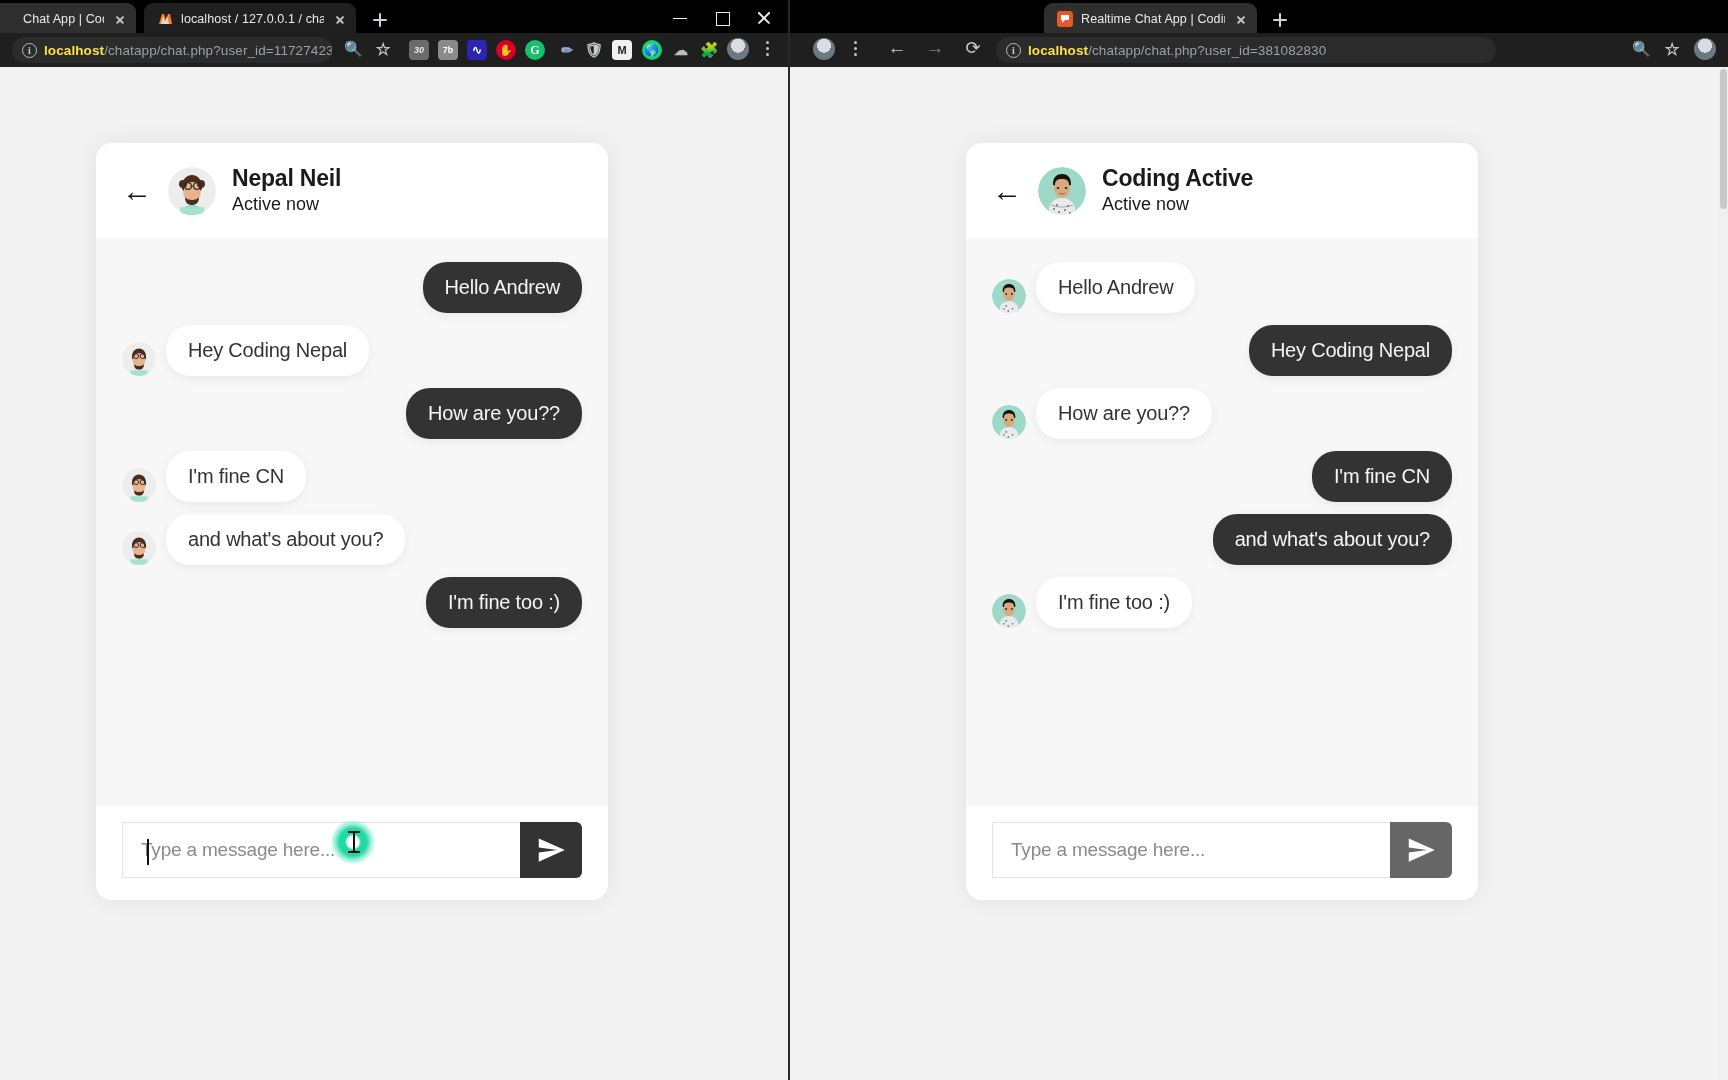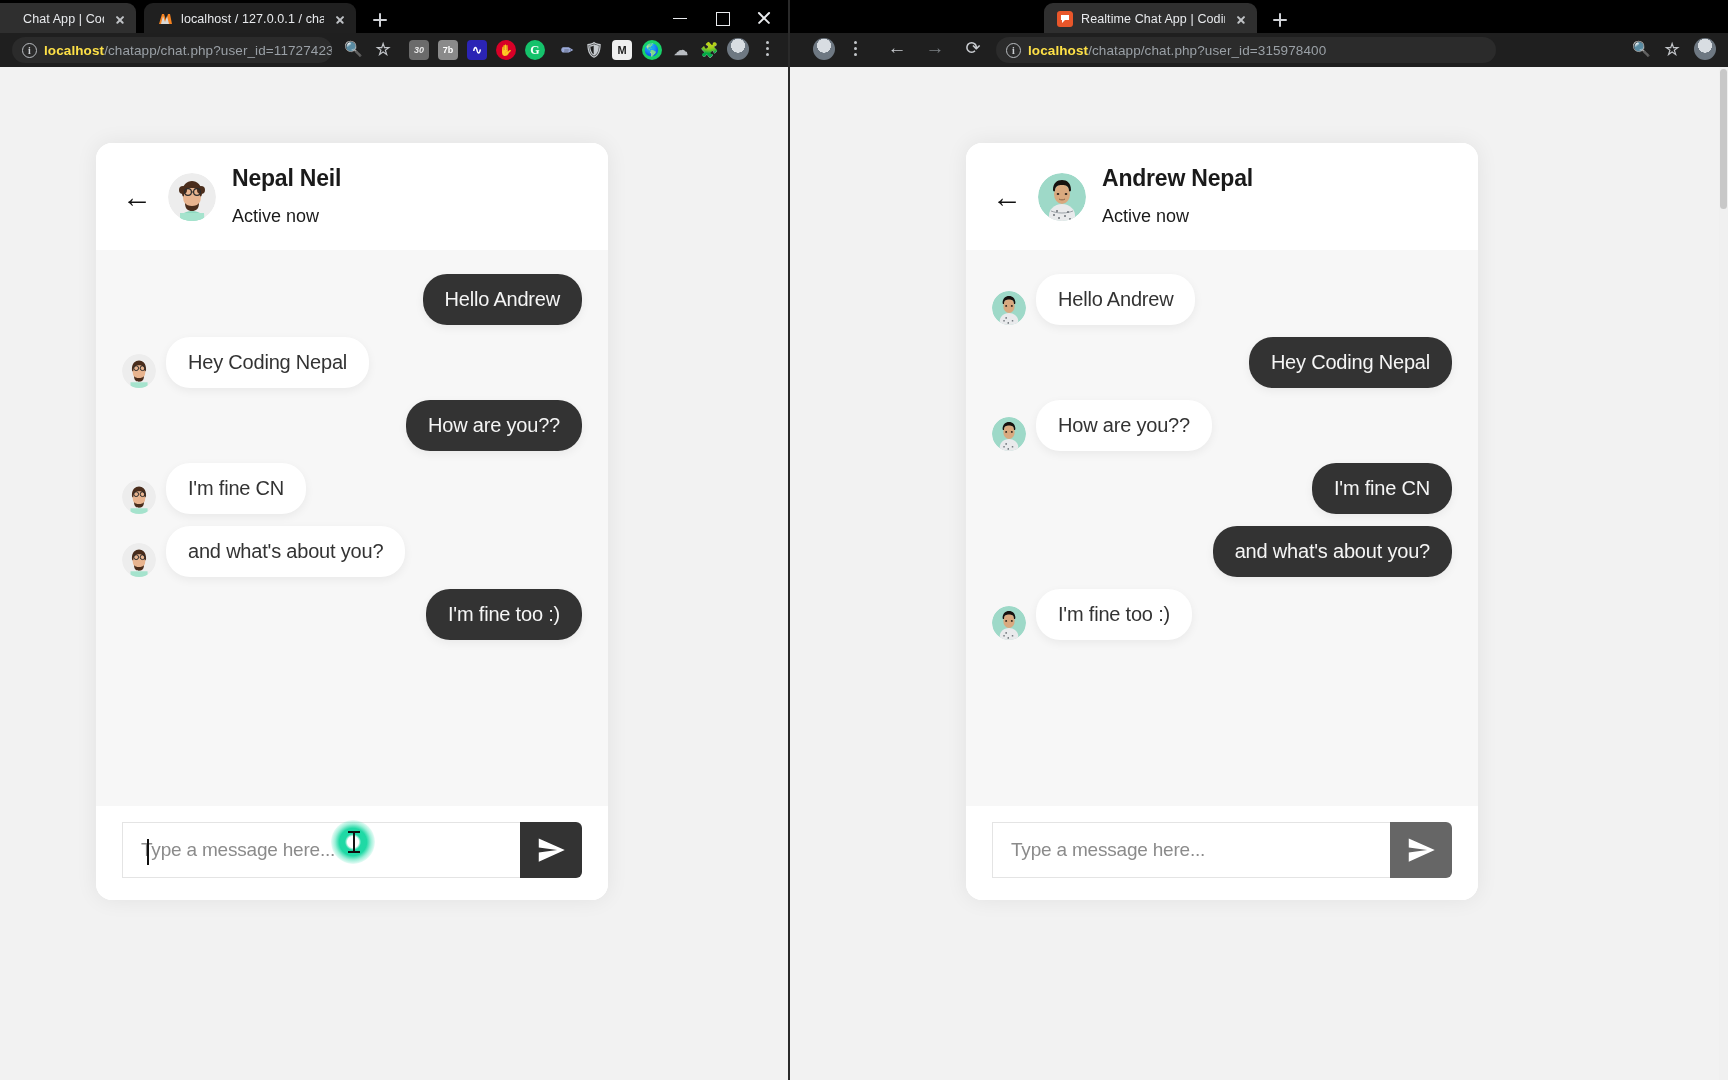--- a/index.html
+++ b/index.html
@@ -100,21 +100,21 @@
   }
   .chat-header {
     display:flex; align-items:center; gap: 16px;
     padding: 22px 26px; background:#fff;
     flex: 0 0 auto;
   }
   .back-arrow { color:#111; font-size: 30px; line-height: 1; font-weight: 400; cursor:pointer; }
   .avatar { width:48px; height:48px; border-radius:50%; overflow:hidden; flex:0 0 48px; }
   .avatar.sm { width:34px; height:34px; flex:0 0 34px; }
   .who-name { font-size: 23px; font-weight: 700; color:#1a1a1a; letter-spacing:-.2px; line-height:1.18; }
-  .who-status { font-size: 18px; color:#1a1a1a; font-weight:400; line-height:1.35;margin-top:12px; }
+  .who-status { font-size: 18px; color:#1a1a1a; font-weight:400; line-height:1.35; }
 
   .chat-box {
     flex: 1 1 auto; background:#f7f7f7;
     padding: 24px 26px 10px 26px;
     display:flex; flex-direction:column; gap: 12px;
     overflow:hidden;
   }
   .msg { display:flex; align-items:flex-end; gap: 10px; }
   .msg.out { justify-content:flex-end; }
   .msg.in  { justify-content:flex-start; }
@@ -344,21 +344,21 @@
     </span>
   <span class="navbtn" style="position:absolute;left:924px;top:37px;">
       <span class="arrow-glyph" style="color:#7c8085;">→</span>
     </span>
   <span class="navbtn" style="position:absolute;left:962px;top:37px;">
       <span class="reload-glyph">⟳</span>
     </span>
 
   <div class="omnibox" style="left:996px;top:37px;width:500px;">
     <span class="info-icon">i</span>
-    <span class="url"><b>localhost</b><span>/chatapp/chat.php?user_id=315978400</span></span>
+    <span class="url"><b>localhost</b><span>/chatapp/chat.php?user_id=381082830</span></span>
   </div>
 
   <span class="tb-icon tb-plain" style="left:1632px;top:39px;">🔍</span>
   <span class="tb-icon tb-plain" style="left:1662px;top:39px;font-size:17px;">☆</span>
   <span class="profile-pic" style="left:1694px;top:38px;"></span>
   <span class="profile-pic" style="left:813px;top:38px;"></span>
   <span class="dots" style="left:846px;top:38px;">
       <i></i>
       <i></i>
       <i></i>
@@ -385,21 +385,21 @@
             <circle cx="19" cy="38" r="1" fill="#6c7278"></circle>
               <circle cx="30" cy="39" r="1" fill="#6c7278"></circle>
             <ellipse cx="24" cy="21" rx="8" ry="10" fill="#d9a97f"></ellipse>
             <path d="M15 17c0-7 4-10 9-10s9 3 9 10c0 1-1 2-2 1 0-5-3-6-7-6s-7 1-7 6c-1 1-2 0-2-1z" fill="#16120f"></path>
             <ellipse cx="20" cy="21" rx="1.3" ry="1.1" fill="#2b2119"></ellipse>
             <ellipse cx="28" cy="21" rx="1.3" ry="1.1" fill="#2b2119"></ellipse>
             <path d="M21 26c1.5 1.2 4.5 1.2 6 0" stroke="#8a6346" stroke-width="1" fill="none"></path>
           </svg>
         </span>
         <span>
-          <div class="who-name">Andrew Nepal</div>
+          <div class="who-name">Coding Active</div>
           <div class="who-status">Active now</div>
         </span>
       </div>
 
       <div class="chat-box">
         <div class="msg in">
           <span class="avatar sm">
             <svg viewBox="0 0 48 48" width="34" height="34">
               <circle cx="24" cy="24" r="24" fill="#9ed9c8"></circle>
               <path d="M24 31c-8 0-13 6-13 11v6h26v-6c0-5-5-11-13-11z" fill="#e9eaec"></path>

